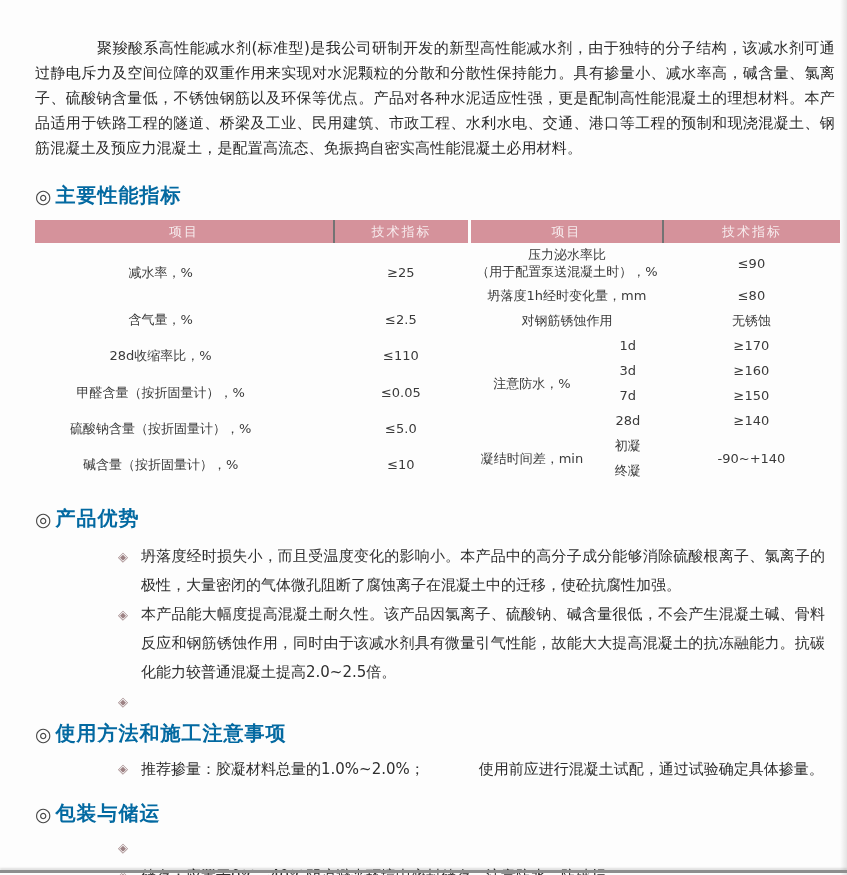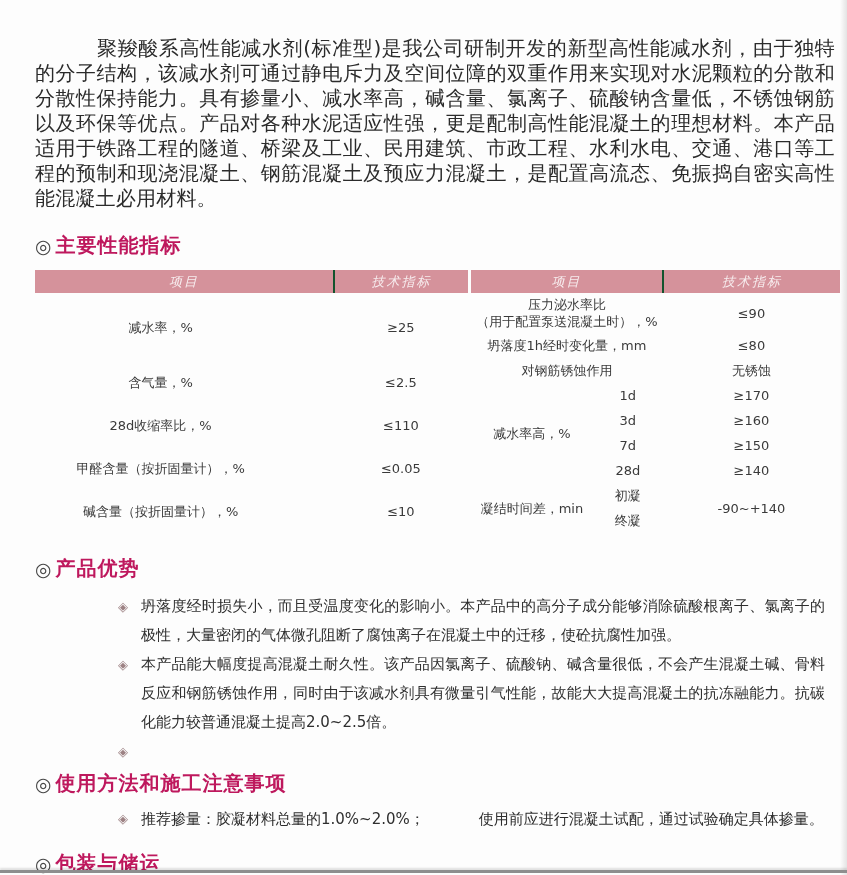--- a/index.html
+++ b/index.html
@@ -9,21 +9,21 @@
     position: relative;
     background: #fdfdfd;
     font-family: "DejaVu Sans", "Liberation Sans", sans-serif;
     color: #2d2d2d;
     overflow: hidden;
   }
   .content { padding: 36px 12px 0 35px; }
 
   
   .intro {
-    font-size: 20px;
+    font-size: 15px;
     line-height: 25px;
     text-align: justify;
     text-indent: 62px;
     color: #2b2b2b;
     letter-spacing: 0.2px;
   }
 
   
   .section-heading {
     display: flex;
@@ -31,21 +31,21 @@
     font-size: 20px;
     font-weight: bold;
     letter-spacing: 1px;
   }
   .section-heading .marker {
     color: #454545;
     font-weight: normal;
     font-size: 19px;
     margin-right: 3px;
   }
-  .section-heading .heading-text { color: #be185d; }
+  .section-heading .heading-text { color: #0369a1; }
   .h-performance { margin: 21px 0 11px 0; }
   .h-advantages  { margin: 22px 0 10px 0; }
   .h-usage       { margin: 4px 0 9px 0; }
   .h-packaging   { margin: 18px 0 9px 0; }
 
   
   .tables { display: flex; gap: 3px; width: 805px; }
   table.perf-table {
     border-collapse: collapse;
     table-layout: fixed;
@@ -54,23 +54,22 @@
   }
   table.left-table  { width: 433px; }
   table.right-table { width: 369px; }
   .perf-table th {
     background: #d5929b;
     color: #f7ecee;
     font-weight: normal;
     height: 23px;
     font-size: 13px;
     letter-spacing: 2px;
-    font-style: italic;
-  }
-  .perf-table .th-div { border-left: 2px solid #14532d; }
+  }
+  .perf-table .th-div { border-left: 2px solid #737373; }
   .perf-table td {
     text-align: center;
     vertical-align: middle;
     height: 25px;
     padding: 0 2px;
     line-height: 15px;
   }
   .perf-table tr.tall td { height: 40px; }
   .two-line span { display: block; line-height: 17px; }
 
@@ -152,20 +151,25 @@
           <td>28d收缩率比，%</td>
           <td></td>
           <td colspan="2">≤110</td>
         </tr>
         <tr>
           <td>甲醛含量（按折固量计），%</td>
           <td></td>
           <td colspan="2">≤0.05</td>
         </tr>
         <tr>
+          <td>硫酸钠含量（按折固量计），%</td>
+          <td></td>
+          <td colspan="2">≤5.0</td>
+        </tr>
+        <tr>
           <td>碱含量（按折固量计），%</td>
           <td></td>
           <td colspan="2">≤10</td>
         </tr>
       </tbody>
     </table>
 
     <table class="perf-table right-table">
       <colgroup>
           <col style="width:33%">
@@ -188,21 +192,21 @@
         </tr>
         <tr>
           <td colspan="2">坍落度1h经时变化量，mm</td>
           <td>≤80</td>
         </tr>
         <tr>
           <td colspan="2">对钢筋锈蚀作用</td>
           <td>无锈蚀</td>
         </tr>
         <tr>
-          <td rowspan="4">减水率高，%</td>
+          <td rowspan="4">注意防水，%</td>
           <td>1d</td>
           <td>≥170</td>
         </tr>
         <tr>
           <td>3d</td>
           <td>≥160</td>
         </tr>
         <tr>
           <td>7d</td>
           <td>≥150</td>

